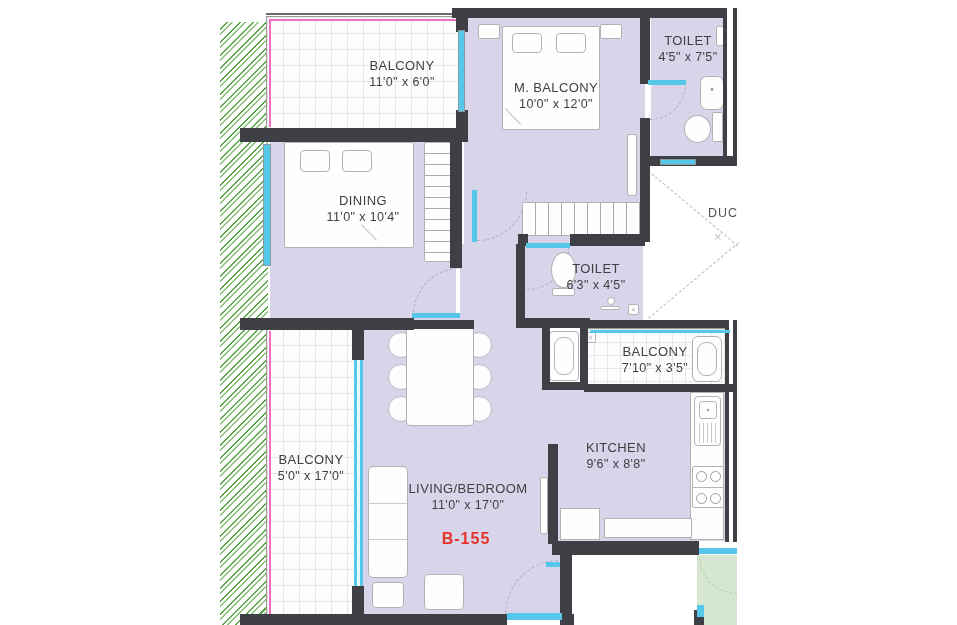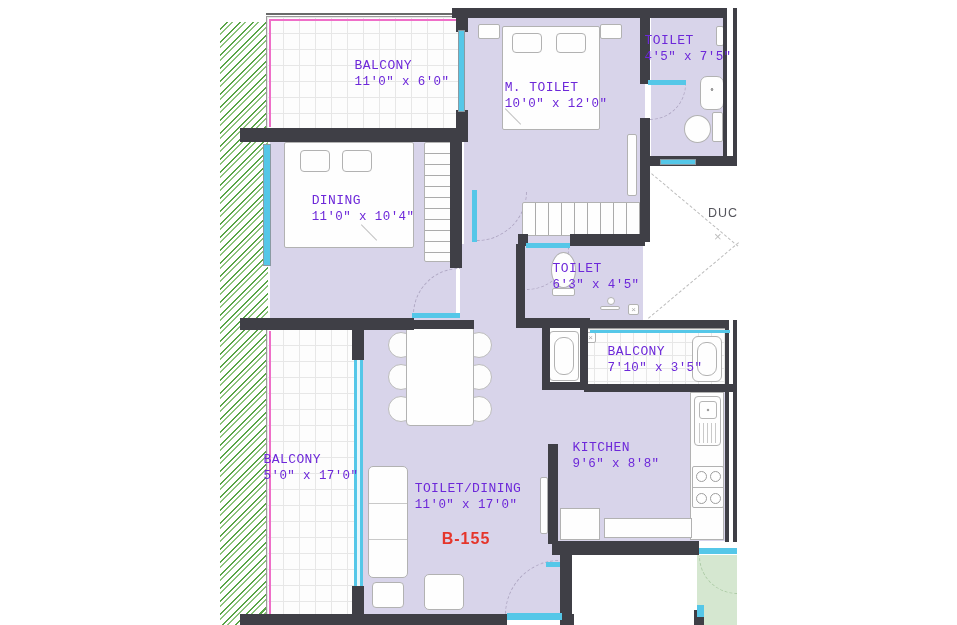--- a/index.html
+++ b/index.html
@@ -25,22 +25,22 @@
   .chair { position: absolute; background: #fdfdfd; border: 1.2px solid #bcbcbc; border-radius: 50%; z-index: 24; }
   .ladder-v { background-image: repeating-linear-gradient(180deg,transparent 0 10px,#ababab 10px 11px),
     linear-gradient(90deg,transparent 0 49%,#c4c4c4 49% 51%,transparent 51% 100%); }
   .ladder-h { background-image: repeating-linear-gradient(90deg,transparent 0 12px,#ababab 12px 13px),
     linear-gradient(180deg,transparent 0 49%,#c4c4c4 49% 51%,transparent 51% 100%); }
   .arc { position: absolute; overflow: hidden; z-index: 22; }
   .arc i { position: absolute; display: block; width: 200%; height: 200%;
     border: 1.6px dashed #b0a8c4; border-radius: 50%; }
   .arc--g i { border-color: #a9c8a2; }
   .dash { position: absolute; border-top: 1.6px dashed #bdbdbd; transform-origin: 0 0; z-index: 8; }
-  .lbl { position: absolute; transform: translateX(-50%); text-align: left; z-index: 60;
-    color: #6d28d9; letter-spacing: .4px; white-space: nowrap; font-family: Liberation Mono, monospace; }
+  .lbl { position: absolute; transform: translateX(-50%); text-align: center; z-index: 60;
+    color: #404040; letter-spacing: .4px; white-space: nowrap; }
   .lname { font-size: 13px; }
   .ldims { font-size: 12.5px; margin-top: 2px; }
   .unitno { position: absolute; transform: translateX(-50%); z-index: 60; color: #e5352b;
     font-size: 16px; font-weight: 600; letter-spacing: 1px; }
   .duct-clip { position: absolute; overflow: hidden; z-index: 60; }
   .duct-clip span { font-size: 12.5px; letter-spacing: 1px; color: #55555c; white-space: nowrap; }
   .dmark { position: absolute; z-index: 8; color: #bdbdbd; font-size: 13px; }
   .burner { position: absolute; width: 11px; height: 11px; border: 1.2px solid #9e9e9e; border-radius: 50%; background: #fff; }
   .grill { background-image: repeating-linear-gradient(90deg,#c9c9c9 0 1px,transparent 1px 4px); }
   .fold { position: absolute; width: 22px; border-top: 1px solid #c2c2c2; transform: rotate(45deg); z-index: 26; }
@@ -202,21 +202,21 @@
   <div class="furn sofa" style="left:368px;top:466px;width:40px;height:112px;border-radius:5px"></div>
   <div class="furn" style="left:372px;top:582px;width:32px;height:26px;border-radius:4px"></div>
   <div class="furn" style="left:424px;top:574px;width:40px;height:36px;border-radius:5px"></div>
   <div class="furn" style="left:540px;top:477px;width:8px;height:57px"></div>
 
   <div class="lbl" style="left:402px;top:58px">
     <div class="lname">BALCONY</div>
     <div class="ldims">11'0" x 6'0"</div>
   </div>
   <div class="lbl" style="left:556px;top:80px">
-    <div class="lname">M. TOILET</div>
+    <div class="lname">M. BALCONY</div>
     <div class="ldims">10'0" x 12'0"</div>
   </div>
   <div class="lbl" style="left:688px;top:33px">
     <div class="lname">TOILET</div>
     <div class="ldims">4'5" x 7'5"</div>
   </div>
   <div class="lbl" style="left:363px;top:193px">
     <div class="lname">DINING</div>
     <div class="ldims">11'0" x 10'4"</div>
   </div>
@@ -226,21 +226,21 @@
   </div>
   <div class="lbl" style="left:655px;top:344px">
     <div class="lname">BALCONY</div>
     <div class="ldims">7'10" x 3'5"</div>
   </div>
   <div class="lbl" style="left:311px;top:452px">
     <div class="lname">BALCONY</div>
     <div class="ldims">5'0" x 17'0"</div>
   </div>
   <div class="lbl" style="left:468px;top:481px">
-    <div class="lname">TOILET/DINING</div>
+    <div class="lname">LIVING/BEDROOM</div>
     <div class="ldims">11'0" x 17'0"</div>
   </div>
   <div class="lbl" style="left:616px;top:440px">
     <div class="lname">KITCHEN</div>
     <div class="ldims">9'6" x 8'8"</div>
   </div>
   <div class="unitno" style="left:466px;top:530px">B-155</div>
   <div class="duct-clip" style="left:708px;top:203px;width:29px;height:16px">
     <span>DUCT</span>
   </div>

